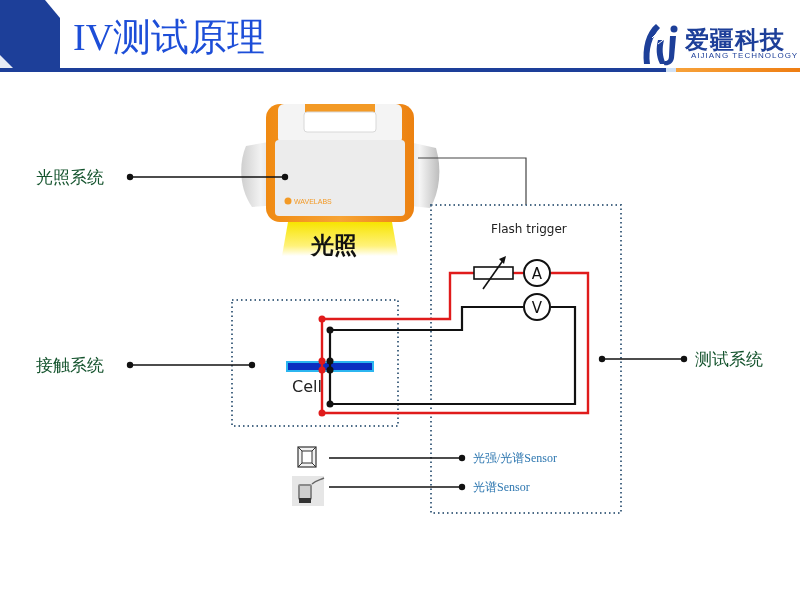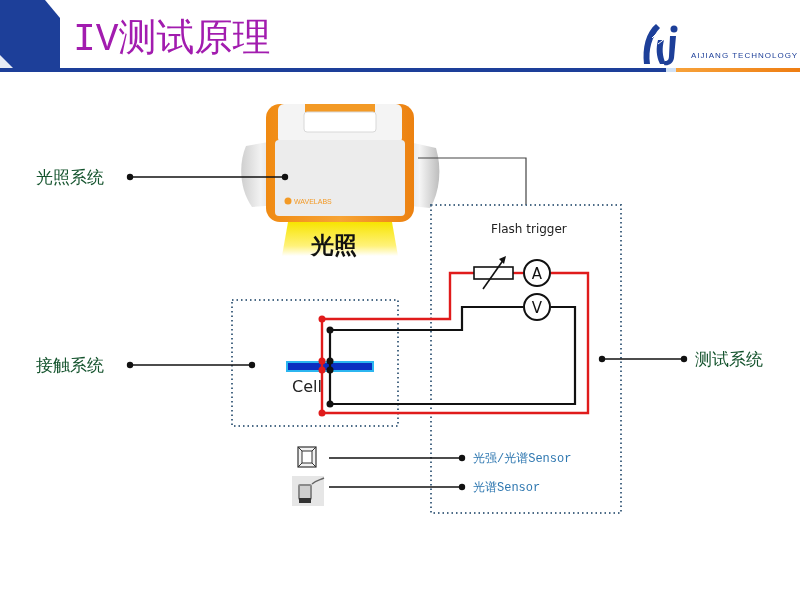--- a/index.html
+++ b/index.html
@@ -1,24 +1,24 @@
 <!DOCTYPE html>
 <html><head>
 <meta charset="utf-8">
 <style>
   html, body { margin:0; padding:0; background:#ffffff; }
   body { width:800px; height:600px; position:relative; overflow:hidden; font-family:"DejaVu Sans", sans-serif; }
   .header { position:absolute; left:0; top:0; width:800px; height:76px; }
-  .title { position:absolute; left:73px; top:12px; font-size:38px; color:#a21caf; letter-spacing:0px; font-family:Liberation Mono, monospace; }
+  .title { position:absolute; left:73px; top:12px; font-size:38px; color:#1d4ed8; letter-spacing:0px; font-family:Liberation Serif, serif; }
   .logo-cn { position:absolute; left:685px; top:24px; font-size:24px; color:#1d3f99; font-weight:bold; letter-spacing:1px; }
   .logo-en { position:absolute; left:684px; top:51px; font-size:8px; color:#1d3f99; letter-spacing:1px; font-family:"Liberation Sans", sans-serif;margin-left:7px; }
   .side-label { position:absolute; font-size:17px; color:#14532d; font-family:"DejaVu Sans", sans-serif; }
   .cell-label { position:absolute; font-size:16px; color:#222; font-family:"DejaVu Sans", sans-serif; }
   .trigger-label { position:absolute; font-size:12px; color:#222; font-family:"DejaVu Sans", sans-serif;margin-top:8px; }
-  .sensor-label { position:absolute; font-size:12px; color:#2e77b0; font-family:Liberation Mono, monospace; }
+  .sensor-label { position:absolute; font-size:12px; color:#2e77b0; font-family:Liberation Serif, serif; }
   .light-label { position:absolute; left:311px; top:230px; font-size:23px; color:#111; font-weight:bold; }
   svg.diagram { position:absolute; left:0; top:0; }
 </style>
 </head>
 <body>
 
 <div class="header">
   <svg width="800" height="76" style="position:absolute;left:0;top:0">
     <defs>
       <linearGradient id="og" x1="0" x2="1">
@@ -33,20 +33,21 @@
     <rect x="676" y="68" width="124" height="4" fill="url(#og)"></rect>
   </svg>
   <div class="title">IV测试原理</div>
   <svg width="44" height="46" style="position:absolute;left:638px;top:20px">
     <path d="M18,4 C8,12 4,28 6,44 L12,44 C10,30 14,16 22,8 Z" fill="#1d3f99"></path>
     <path d="M20,20 C18,28 18,36 22,44 L28,44 C24,36 24,28 26,20 Z" fill="#1d3f99"></path>
     <path d="M32,16 L38,16 L36,38 C35,44 30,46 26,45 L27,41 C30,41 31,39 31,36 Z" fill="#1d3f99"></path>
     <circle cx="36" cy="9" r="3.5" fill="#1d3f99"></circle>
     <path d="M14,18 L22,10 M16,22 L26,14 M20,24 L28,18" stroke="#ffffff" stroke-width="1"></path>
   </svg>
+  <div class="logo-cn">爱疆科技</div>
   <div class="logo-en">AIJIANG TECHNOLOGY</div>
 </div>
 
 <svg class="diagram" width="800" height="600">
   <defs>
     <linearGradient id="wingL" x1="0" x2="1">
       <stop offset="0" stop-color="#cfcfcf"></stop>
         <stop offset="0.5" stop-color="#f2f2f2"></stop>
         <stop offset="1" stop-color="#d6d6d6"></stop>
     </linearGradient>

